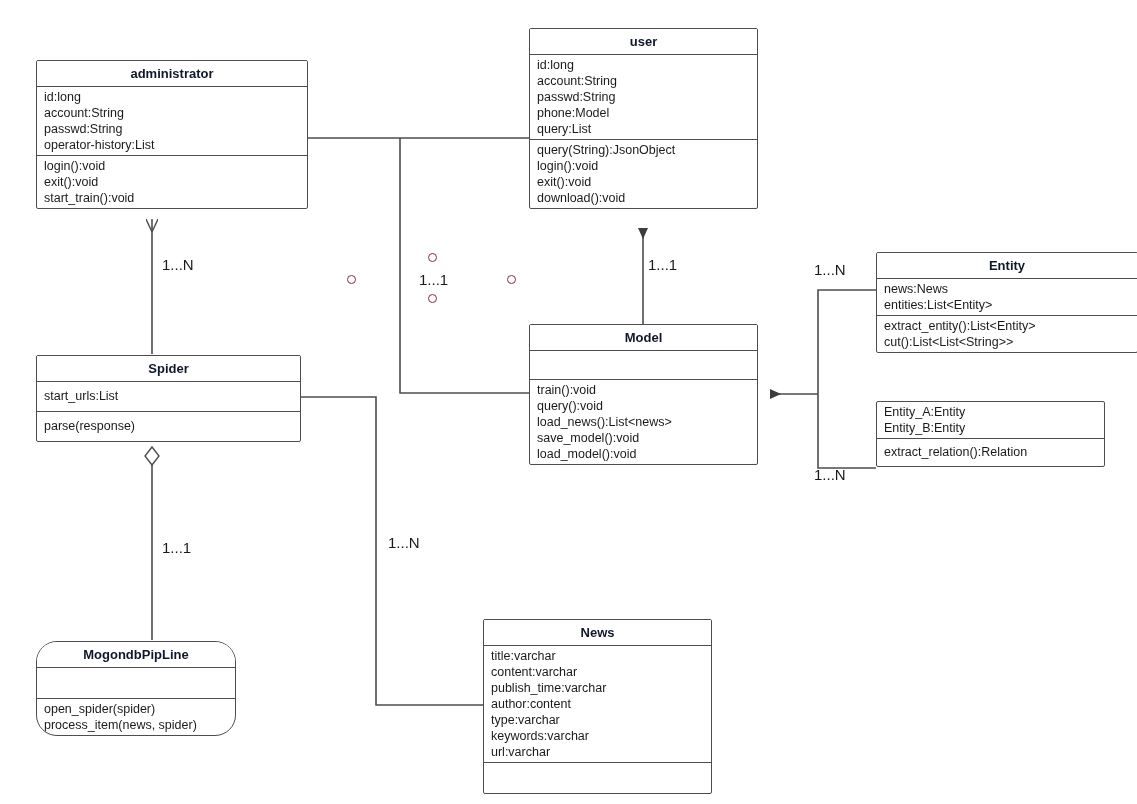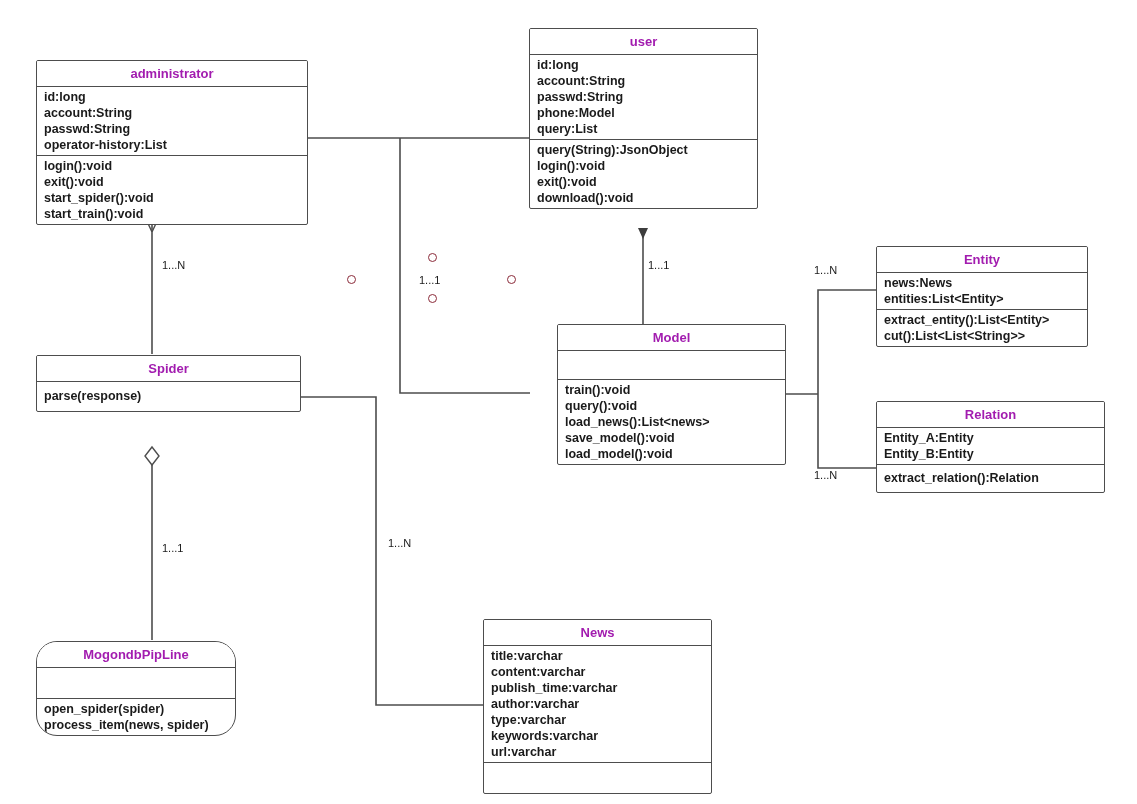--- a/index.html
+++ b/index.html
@@ -18,44 +18,43 @@
     box-sizing:border-box;
     border:1px solid #4d4d4d;
     background:#ffffff;
     border-radius:2px;
     overflow:hidden;
   }
   .uml-title{
     text-align:center;
     font-weight:bold;
     font-size:13px;
-    color:#a21caf;
+    color:#0f172a;
     padding:5px 4px 5px 4px;
     border-bottom:1px solid #4d4d4d;
     line-height:15px;
     background:#ffffff;
   }
   .uml-compartment{
     border-bottom:1px solid #4d4d4d;
     padding:2px 0 2px 0;
-    font-weight:bold;
   }
   .uml-compartment:last-child{border-bottom:none;}
   .uml-compartment.empty{height:24px;}
   .uml-row{
     font-size:12.5px;
     color:#1a1a1a;
     line-height:16px;
     padding:0 4px 0 7px;
     white-space:nowrap;
   }
 
   .mult-label{
     position:absolute;
-    font-size:11px;
+    font-size:15px;
     color:#1a1a1a;
     line-height:14px;
     white-space:nowrap;
   }
 
   .handle{
     position:absolute;
     width:9px;height:9px;
     border:1.4px solid #8b2b3a;
     border-radius:50%;
@@ -121,21 +120,20 @@
     <div class="uml-title">administrator</div>
     <div class="uml-compartment">
       <div class="uml-row">id:long</div>
       <div class="uml-row">account:String</div>
       <div class="uml-row">passwd:String</div>
       <div class="uml-row">operator-history:List</div>
     </div>
     <div class="uml-compartment">
       <div class="uml-row">login():void</div>
       <div class="uml-row">exit():void</div>
-      <div class="uml-row">start_spider():void</div>
       <div class="uml-row">start_train():void</div>
     </div>
   </div>
 
   <div class="uml-class" style="left:529px;top:28px;width:229px;">
     <div class="uml-title">user</div>
     <div class="uml-compartment">
       <div class="uml-row">id:long</div>
       <div class="uml-row">account:String</div>
       <div class="uml-row">passwd:String</div>
@@ -146,50 +144,52 @@
       <div class="uml-row">query(String):JsonObject</div>
       <div class="uml-row">login():void</div>
       <div class="uml-row">exit():void</div>
       <div class="uml-row">download():void</div>
     </div>
   </div>
 
   <div class="uml-class" style="left:36px;top:355px;width:265px;">
     <div class="uml-title">Spider</div>
     <div class="uml-compartment" style="padding:6px 0 7px 0;">
+      <div class="uml-row">start_urls:List</div>
+    </div>
+    <div class="uml-compartment" style="padding:6px 0 7px 0;">
       <div class="uml-row">parse(response)</div>
     </div>
   </div>
 
-  <div class="uml-class" style="left:529px;top:324px;width:229px;margin-left:28px;">
+  <div class="uml-class" style="left:529px;top:324px;width:229px;">
     <div class="uml-title">Model</div>
     <div class="uml-compartment empty"></div>
     <div class="uml-compartment">
       <div class="uml-row">train():void</div>
       <div class="uml-row">query():void</div>
       <div class="uml-row">load_news():List&lt;news&gt;</div>
       <div class="uml-row">save_model():void</div>
       <div class="uml-row">load_model():void</div>
     </div>
   </div>
 
-  <div class="uml-class" style="left:876px;top:246px;width:212px;">
+  <div class="uml-class" style="left:876px;top:252px;width:262px;">
     <div class="uml-title">Entity</div>
     <div class="uml-compartment">
       <div class="uml-row">news:News</div>
       <div class="uml-row">entities:List&lt;Entity&gt;</div>
     </div>
     <div class="uml-compartment">
       <div class="uml-row">extract_entity():List&lt;Entity&gt;</div>
       <div class="uml-row">cut():List&lt;List&lt;String&gt;&gt;</div>
     </div>
   </div>
 
   <div class="uml-class" style="left:876px;top:401px;width:229px;">
-    <div class="uml-title">Relation</div>
     <div class="uml-compartment">
       <div class="uml-row">Entity_A:Entity</div>
       <div class="uml-row">Entity_B:Entity</div>
     </div>
     <div class="uml-compartment" style="padding:5px 0 6px 0;">
       <div class="uml-row">extract_relation():Relation</div>
     </div>
   </div>
 
   <div class="uml-class" style="left:36px;top:641px;width:200px;border-radius:21px;">
@@ -200,21 +200,21 @@
       <div class="uml-row">process_item(news, spider)</div>
     </div>
   </div>
 
   <div class="uml-class" style="left:483px;top:619px;width:229px;">
     <div class="uml-title">News</div>
     <div class="uml-compartment">
       <div class="uml-row">title:varchar</div>
       <div class="uml-row">content:varchar</div>
       <div class="uml-row">publish_time:varchar</div>
-      <div class="uml-row">author:varchar</div>
+      <div class="uml-row">author:content</div>
       <div class="uml-row">type:varchar</div>
       <div class="uml-row">keywords:varchar</div>
       <div class="uml-row">url:varchar</div>
     </div>
     <div class="uml-compartment empty" style="height:26px;"></div>
   </div>
 
   <div class="mult-label" style="left:162px;top:258px;">1...N</div>
   <div class="mult-label" style="left:419px;top:273px;">1...1</div>
   <div class="mult-label" style="left:648px;top:258px;">1...1</div>

